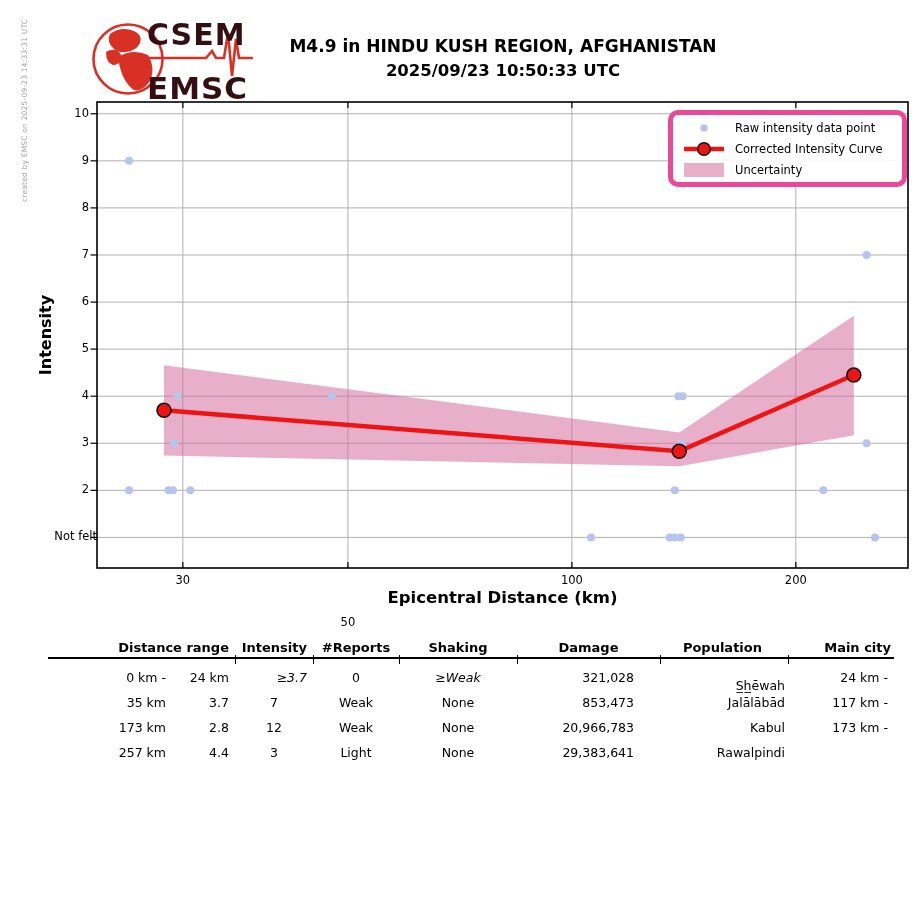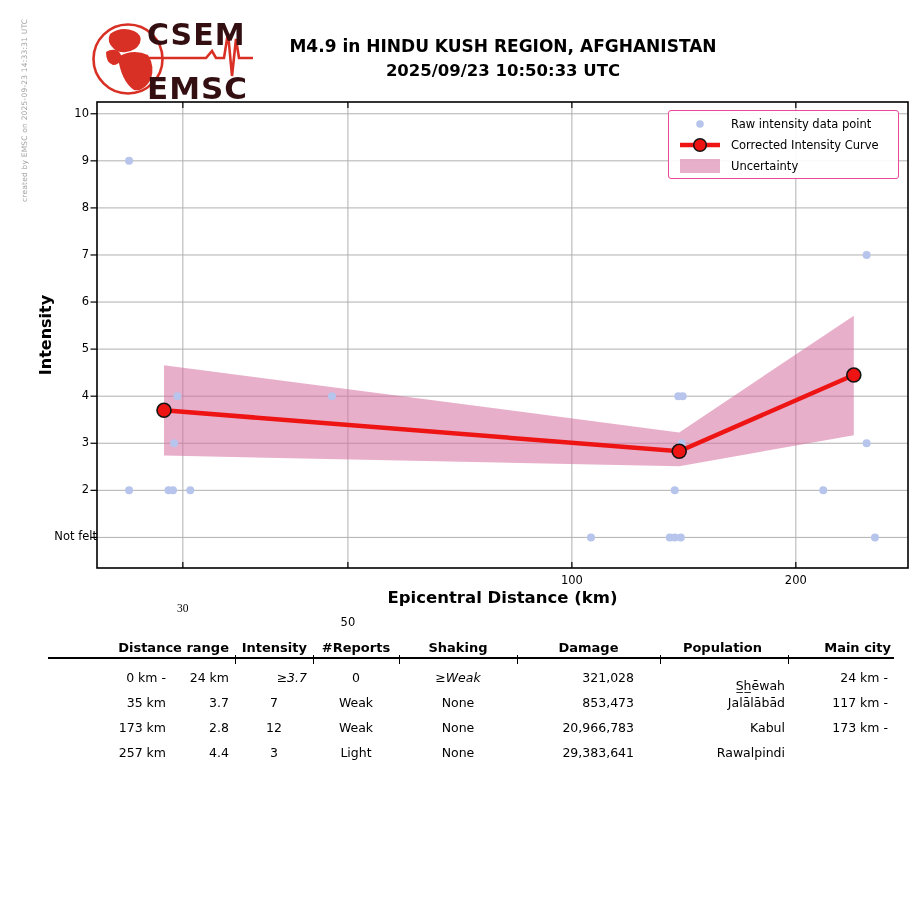--- a/index.html
+++ b/index.html
@@ -8,21 +8,21 @@
   .credit{left:20px;top:202px;transform:rotate(-90deg);transform-origin:0 0;width:192px;
           font-size:7.5px;color:#a3a3a3;letter-spacing:.2px;}
   .title1{left:258px;top:36px;width:490px;text-align:center;font-size:17px;font-weight:bold;}
   .title2{left:258px;top:61px;width:490px;text-align:center;font-size:16.5px;font-weight:bold;}
   .plot{left:97px;top:102px;width:811px;height:466px;}
   .ylab{transform:translate(-50%,-50%) rotate(-90deg);left:45px;top:335px;font-size:16px;font-weight:bold;white-space:nowrap;}
   .xlab{left:97px;top:588px;width:811px;text-align:center;font-size:16.5px;font-weight:bold;}
   .ytick{font-size:11.5px;text-align:right;width:80px;white-space:nowrap;}
   .xtick{font-size:11.5px;text-align:center;width:60px;white-space:nowrap;}
   .legend{left:668px;top:110px;width:229px;height:67px;background:rgba(255,255,255,.9);
-          border:1px solid #ec4899;border-radius:3px;}
+          border:5px solid #ec4899;border-radius:10px;}
   .lrow{position:absolute;left:0;height:21px;display:flex;align-items:center;}
   .licon{width:62px;display:flex;justify-content:center;align-items:center;flex:none;}
   .ltext{font-size:11.5px;white-space:nowrap;}
   .tbl-head,.tbl-rows{left:48px;width:846px;display:grid;
         grid-template-columns:124px 63px 78px 86px 118px 143px 128px 106px;}
   .tbl-head{top:637px;height:20px;font-weight:bold;font-size:13px;}
   .tbl-rows{top:665px;font-size:12.5px;grid-auto-rows:25px;}
   .cell{display:flex;align-items:center;white-space:nowrap;}
   .c-r{justify-content:flex-end;}
   .c-c{justify-content:center;}
@@ -116,21 +116,21 @@
     <div class="abs ytick" style="left: 17px; top: 529.404px;">Not felt</div>
     <div class="abs ytick" style="left: 9px; top: 482.333px;">2</div>
     <div class="abs ytick" style="left: 9px; top: 435.263px;">3</div>
     <div class="abs ytick" style="left: 9px; top: 388.192px;">4</div>
     <div class="abs ytick" style="left: 9px; top: 341.121px;">5</div>
     <div class="abs ytick" style="left: 9px; top: 294.051px;">6</div>
     <div class="abs ytick" style="left: 9px; top: 246.98px;">7</div>
     <div class="abs ytick" style="left: 9px; top: 199.909px;">8</div>
     <div class="abs ytick" style="left: 9px; top: 152.838px;">9</div>
     <div class="abs ytick" style="left: 9px; top: 105.768px;">10</div>
-    <div class="abs xtick" style="left: 152.852px; top: 602px; font-family: Liberation Serif, serif;">30</div>
+    <div class="abs xtick" style="left: 152.852px; top: 573px;">30</div>
     <div class="abs xtick" style="left: 317.907px; top: 573px; margin-top: 42px;">50</div>
     <div class="abs xtick" style="left: 541.872px; top: 573px;">100</div>
     <div class="abs xtick" style="left: 765.838px; top: 573px; text-align: center;">200</div>
   </div>
 
 <div class="abs legend" id="legend">
     <div class="lrow" style="top: 2px; width: 227px;">
       <div class="licon">
         <svg width="44" height="16">
           <circle cx="22" cy="8" r="3.8" fill="#b7c4ec"></circle>

